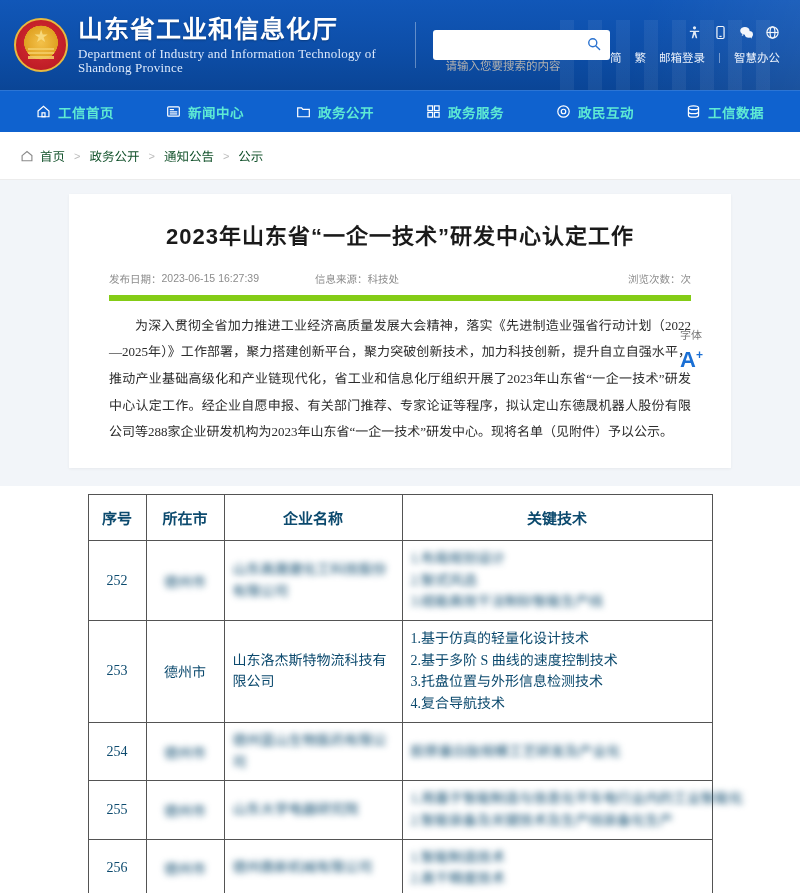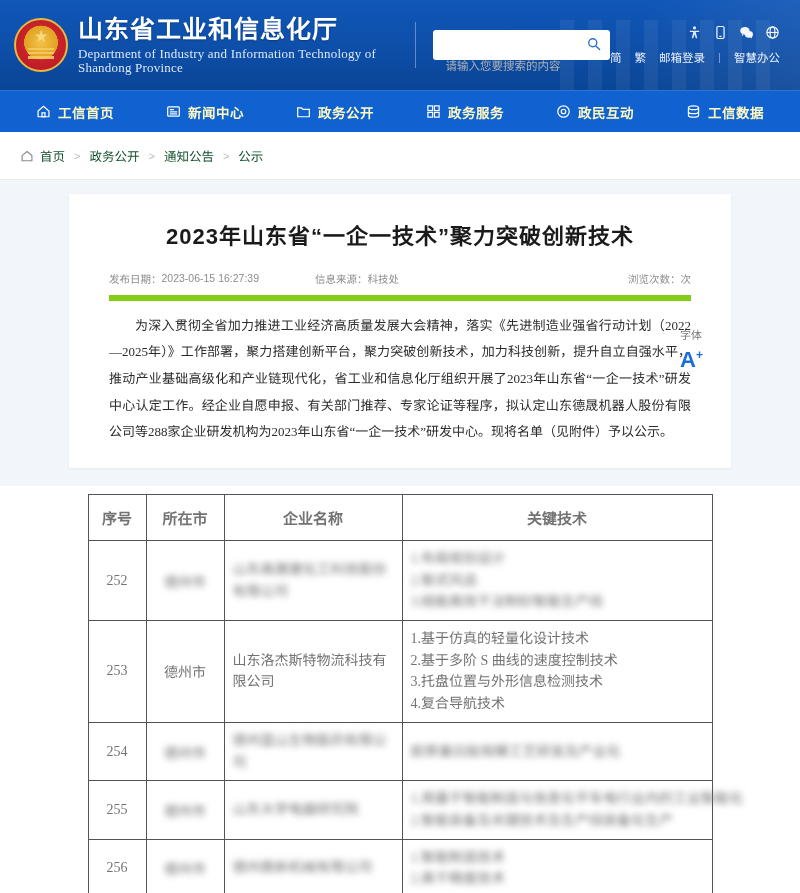--- a/index.html
+++ b/index.html
@@ -110,21 +110,21 @@
     height: 42px;
     background: #0f62cf;
     display: flex; align-items: center;
     padding: 0 10px;
     border-top: 1px solid rgba(255,255,255,.12);
   }
   .nav-item {
     flex: 1 1 0;
     display: flex; align-items: center; justify-content: center;
     gap: 7px;
-    color: #fef9c3; font-size: 13.5px; font-weight: 700;
+    color: #5eead4; font-size: 13.5px; font-weight: 700;
     letter-spacing: .5px;
     height: 100%;
     cursor: pointer;
   }
   .nav-item .nicon { width: 15px; height: 15px; flex: 0 0 15px; }
 
   
   .crumb-wrap {
     background: #ffffff;
     height: 48px;
@@ -188,21 +188,21 @@
   table.list {
     width: 624px; margin: 0 auto;
     border-collapse: collapse;
     table-layout: fixed;
     font-family: "Liberation Serif", "DejaVu Serif", serif;
   }
   table.list th, table.list td {
     border: 1px solid #545454;
     padding: 7px 8px;
     font-size: 14px;
-    color: #737373;
+    color: #0c4a6e;
     vertical-align: middle;
   }
   table.list th {
     text-align: center; font-weight: 700; font-size: 15px;
     padding: 12px 8px;
   }
   col.c-no   { width: 58px; }
   col.c-city { width: 78px; }
   col.c-name { width: 178px; }
   col.c-tech { width: 310px; }
@@ -353,21 +353,21 @@
   <span class="crumb-sep">&gt;</span>
   <span class="crumb-item">政务公开</span>
   <span class="crumb-sep">&gt;</span>
   <span class="crumb-item">通知公告</span>
   <span class="crumb-sep">&gt;</span>
   <span class="crumb-item">公示</span>
 </div>
 
 <div class="article-stage">
   <div class="article-card">
-    <div class="article-title">2023年山东省“一企一技术”聚力突破创新技术</div>
+    <div class="article-title">2023年山东省“一企一技术”研发中心认定工作</div>
     <div class="article-meta">
       <span>发布日期：</span>
       <span>2023-06-15 16:27:39</span>
       <span class="m2">信息来源：</span>
       <span>科技处</span>
       <span class="m3">浏览次数：</span>
       <span>次</span>
     </div>
     <div class="article-body">
       <p>为深入贯彻全省加力推进工业经济高质量发展大会精神，落实《先进制造业强省行动计划（2022—2025年）》工作部署，聚力搭建创新平台，聚力突破创新技术，加力科技创新，提升自立自强水平，推动产业基础高级化和产业链现代化，省工业和信息化厅组织开展了2023年山东省“一企一技术”研发中心认定工作。经企业自愿申报、有关部门推荐、专家论证等程序，拟认定山东德晟机器人股份有限公司等288家企业研发机构为2023年山东省“一企一技术”研发中心。现将名单（见附件）予以公示。</p>

